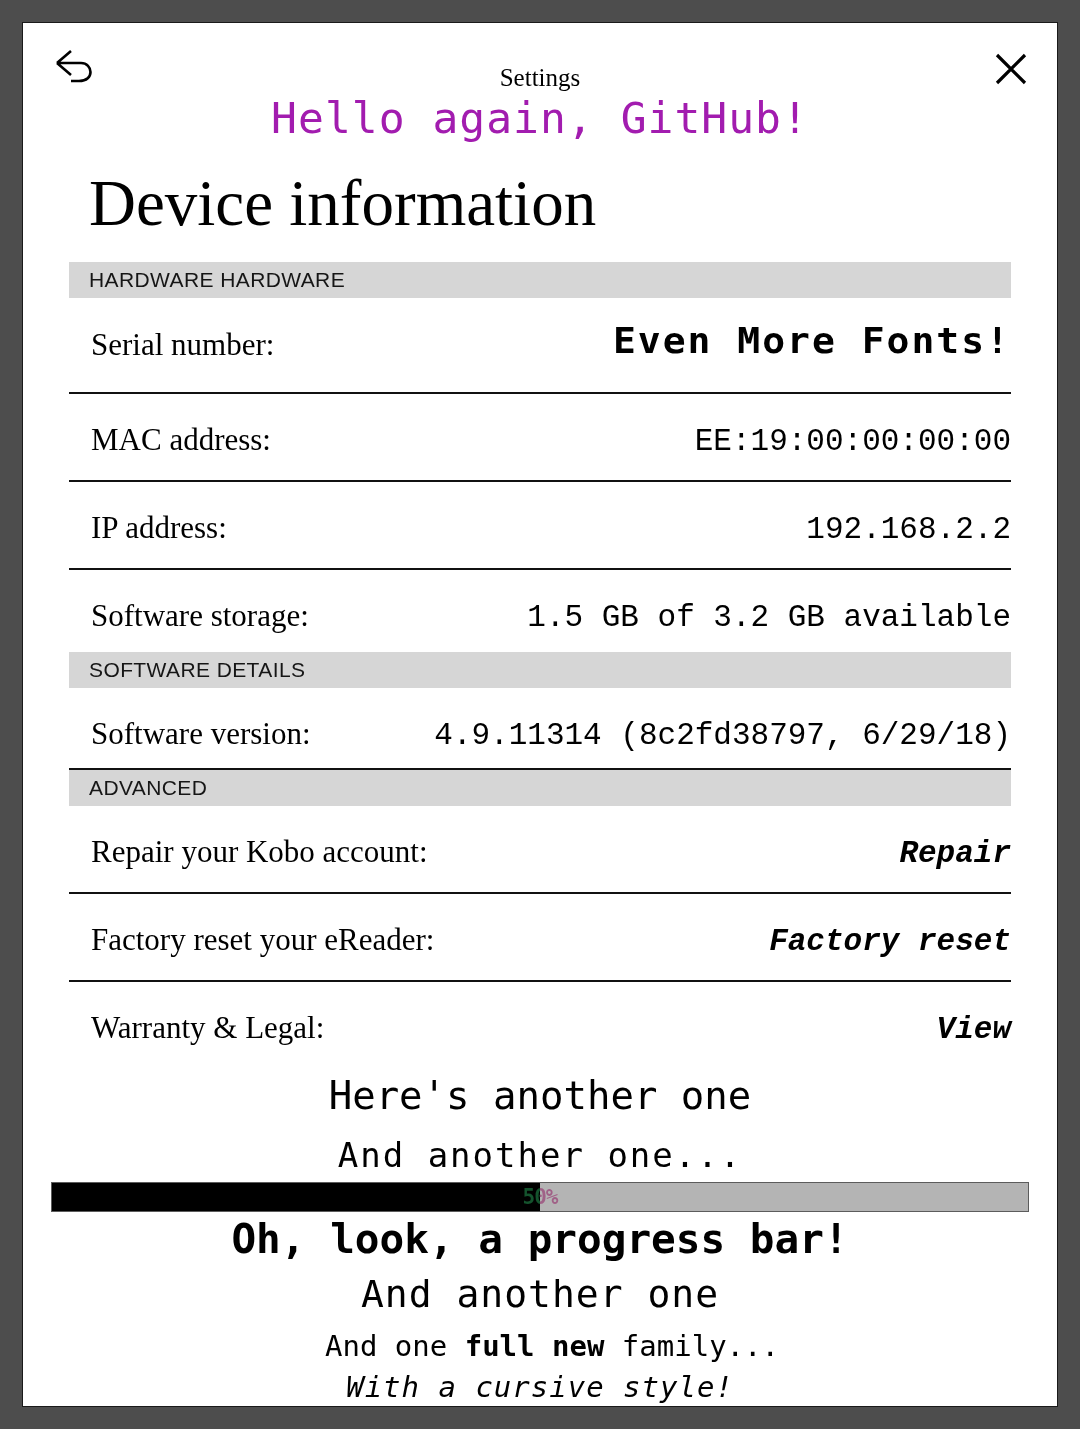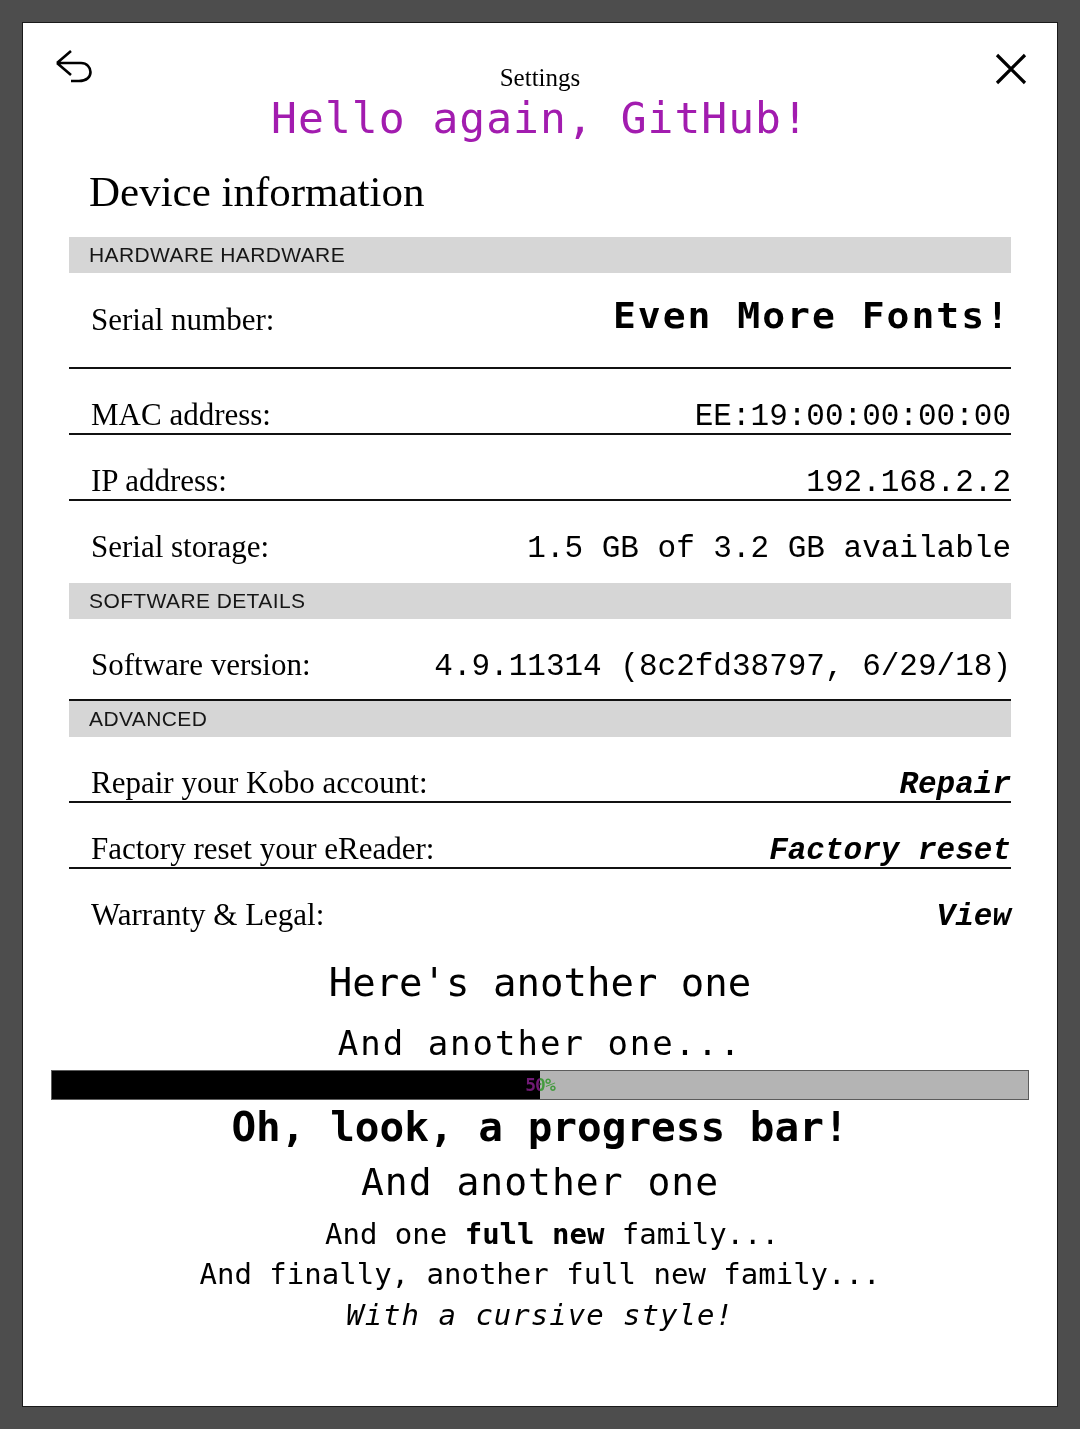--- a/index.html
+++ b/index.html
@@ -73,21 +73,21 @@
     font-weight: 300;
     letter-spacing: 1px;
     color: #a21caf;
     margin-top: 12px;
     line-height: 1;
   }
 
   
   #page-title {
     font-family: "Liberation Serif", serif;
-    font-size: 43px;
+    font-size: 65px;
     color: #000;
     margin: 28px 0 0 66px;
     line-height: 1.1;
   }
 
   
   #settings-list {
     margin: 22px 46px 0 46px;
   }
   .section-header {
@@ -101,21 +101,21 @@
   .section-header .label {
     font-family: "Liberation Sans", sans-serif;
     font-size: 21px;
     letter-spacing: 0.4px;
     color: #161616;
   }
   .row {
     display: flex;
     align-items: baseline;
     justify-content: space-between;
-    height: 66px;
+    height: 88px;
     padding: 0 0 0 22px;
     border-bottom: 2px solid #111;
     box-sizing: border-box;
   }
   .row.last {
     border-bottom: none;
   }
   .row .key {
     font-family: "Liberation Serif", serif;
     font-size: 31px;
@@ -180,23 +180,23 @@
     left: 0; top: 0; bottom: 0;
     background: #000000;
   }
   #progress-label {
     position: absolute;
     left: 0; right: 0; top: 0; bottom: 0;
     display: flex;
     align-items: center;
     justify-content: center;
     font-family: "DejaVu Sans Mono", monospace;
-    font-size: 18px;
+    font-size: 21px;
     font-weight: bold;
-    color: #701a75;
+    color: #14532d;
     mix-blend-mode: difference;
     letter-spacing: -1px;
   }
 
   .demo-3 {
     font-family: "DejaVu Sans Mono", monospace;
     font-size: 41px;
     font-weight: bold;
     margin-top: 6px;
   }
@@ -264,21 +264,21 @@
       </div>
       <div class="row">
         <span class="key">MAC address:</span>
         <span class="val">EE:19:00:00:00:00</span>
       </div>
       <div class="row">
         <span class="key">IP address:</span>
         <span class="val">192.168.2.2</span>
       </div>
       <div class="row last short">
-        <span class="key">Serial storage:</span>
+        <span class="key">Software storage:</span>
         <span class="val">1.5 GB of 3.2 GB available</span>
       </div>
 
       <div class="section-header">
         <span class="label">SOFTWARE DETAILS</span>
       </div>
       <div class="row short">
         <span class="key">Software version:</span>
         <span class="val">4.9.11314 (8c2fd38797, 6/29/18)</span>
       </div>
@@ -305,18 +305,17 @@
       <div class="demo-line demo-2">And another one...</div>
 
       <div id="progress-wrap" style="background: rgb(180, 180, 180);">
         <div id="progress-fill" style="width: 50%; background: rgb(0, 0, 0);"></div>
         <div id="progress-label">50%</div>
       </div>
 
       <div class="demo-line demo-3">Oh, look, a progress bar!</div>
       <div class="demo-line demo-4">And another one</div>
       <div class="demo-line demo-5"><span>And one </span><b>full new</b><span> family...</span></div>
-      <div class="demo-line demo-6">And finally, another full new family...</div>
       <div class="demo-line demo-7">With a cursive style!</div>
     </div>
 
   </div>
 </div>
 
 </body></html>

